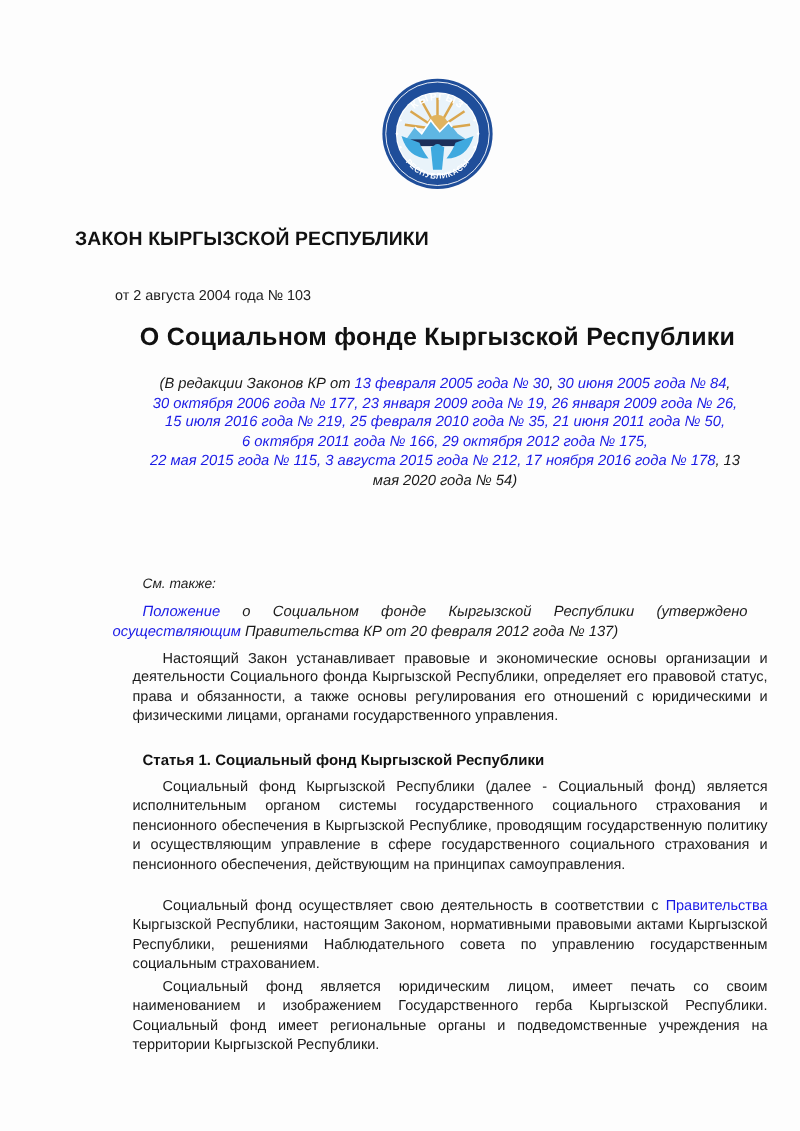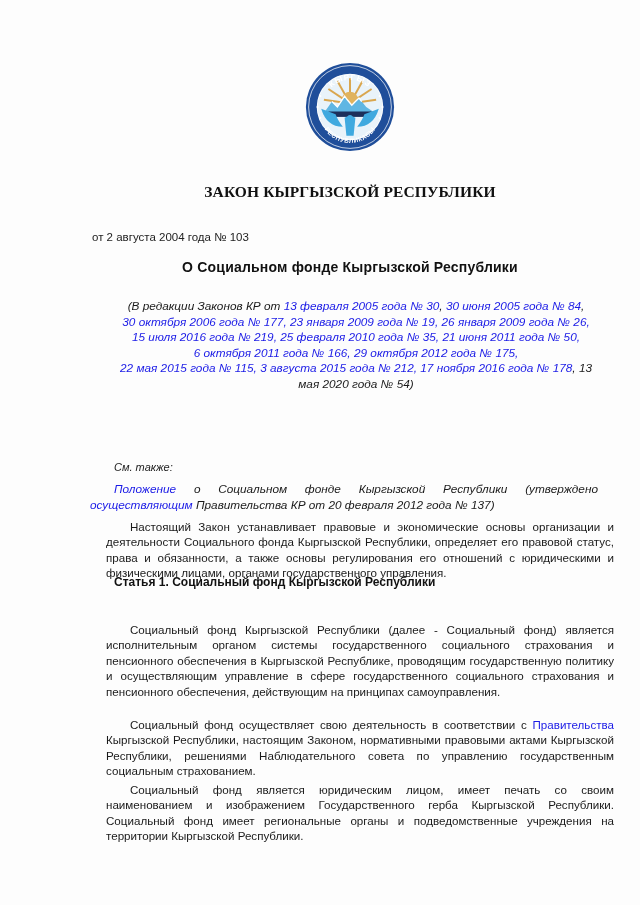--- a/index.html
+++ b/index.html
@@ -1,30 +1,30 @@
 <!DOCTYPE html>
 <html><head>
   <meta charset="utf-8">
   <style>
     html, body { margin: 0; padding: 0; background: #ffffff; }
     body { width: 640px; height: 905px; position: relative; overflow: hidden; font-family: "Liberation Sans", sans-serif; color: #111; }
     .page { position: absolute; left: 0; top: 0; width: 640px; height: 905px; background: #fdfdfd; }
     .emblem { position: absolute; left: 305px; top: 62px; width: 90px; height: 90px; }
-    .title { position: absolute; left: 0; width: 640px; top: 183px; text-align: center; font-weight: bold; font-size: 15.5px; letter-spacing: 0.1px; padding-left: 60px; box-sizing: border-box; font-family: Liberation Serif, serif; }
+    .title { position: absolute; left: 0; width: 640px; top: 183px; font-weight: bold; font-size: 15.5px; letter-spacing: 0.1px; padding-left: 60px; box-sizing: border-box; }
     .date { position: absolute; left: 92px; top: 231px; font-size: 11.5px; color: #222; }
-    .subtitle { position: absolute; left: 0; width: 640px; top: 259px; text-align: center; font-weight: bold; font-size: 14px; padding-left: 60px; box-sizing: border-box; letter-spacing: 0.2px; }
+    .subtitle { position: absolute; left: 0; width: 640px; top: 259px; text-align: center; font-weight: bold; font-size: 20px; padding-left: 60px; box-sizing: border-box; letter-spacing: 0.2px; }
     .amend { position: absolute; left: 112px; width: 488px; top: 299px; text-align: center; font-style: italic; font-size: 11.8px; line-height: 15.6px; color: #1a1a1a; }
     .amend .link { color: #1a1ae6; }
     .amend .plain { color: #1a1a1a; }
     .see { position: absolute; left: 114px; top: 461px; font-style: italic; font-size: 11px; color: #222; }
     .regpos { position: absolute; left: 90px; width: 508px; top: 482px; font-style: italic; font-size: 11.8px; line-height: 15.6px; text-align: justify; text-indent: 24px; color: #1a1a1a; }
     .link { color: #1a1ae6; }
     .para { position: absolute; left: 106px; width: 508px; font-size: 11.6px; line-height: 15.4px; text-align: justify; text-indent: 24px; color: #1a1a1a; }
     .p1 { top: 519px; }
-    .article { position: absolute; left: 114px; top: 575px; font-weight: bold; font-size: 12px; color: #111; }
+    .article { position: absolute; left: 114px; top: 601px; font-weight: bold; font-size: 12px; color: #111; }
     .p2 { top: 622px; }
     .p3 { top: 717px; }
     .p4 { top: 782px; }
   </style>
 </head>
 <body>
 
 <div class="page">
 
   <svg class="emblem" viewBox="0 0 100 100">

